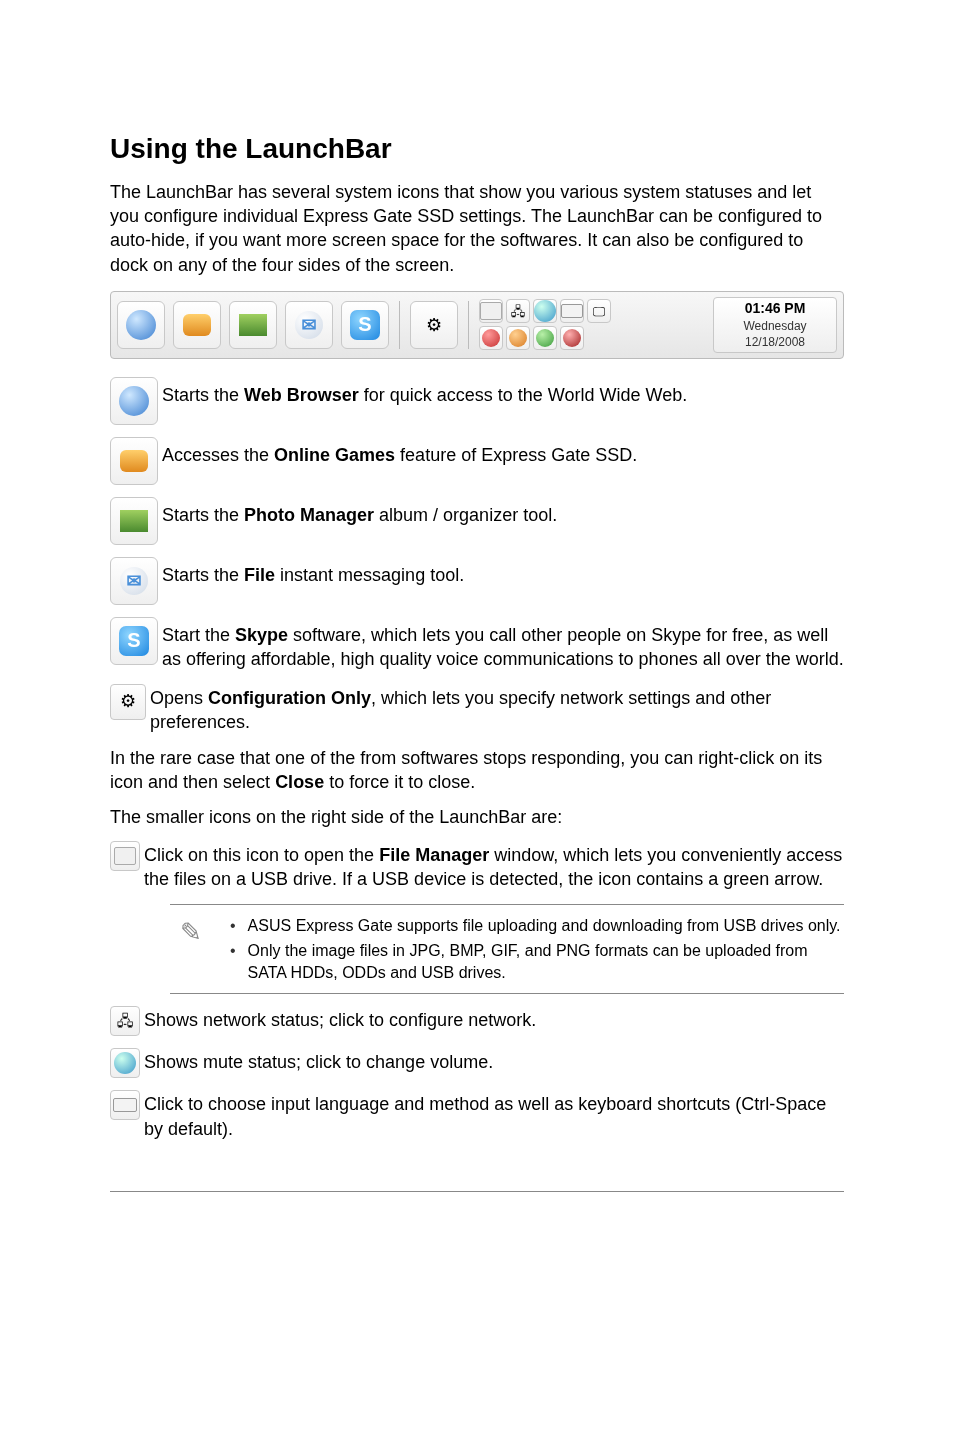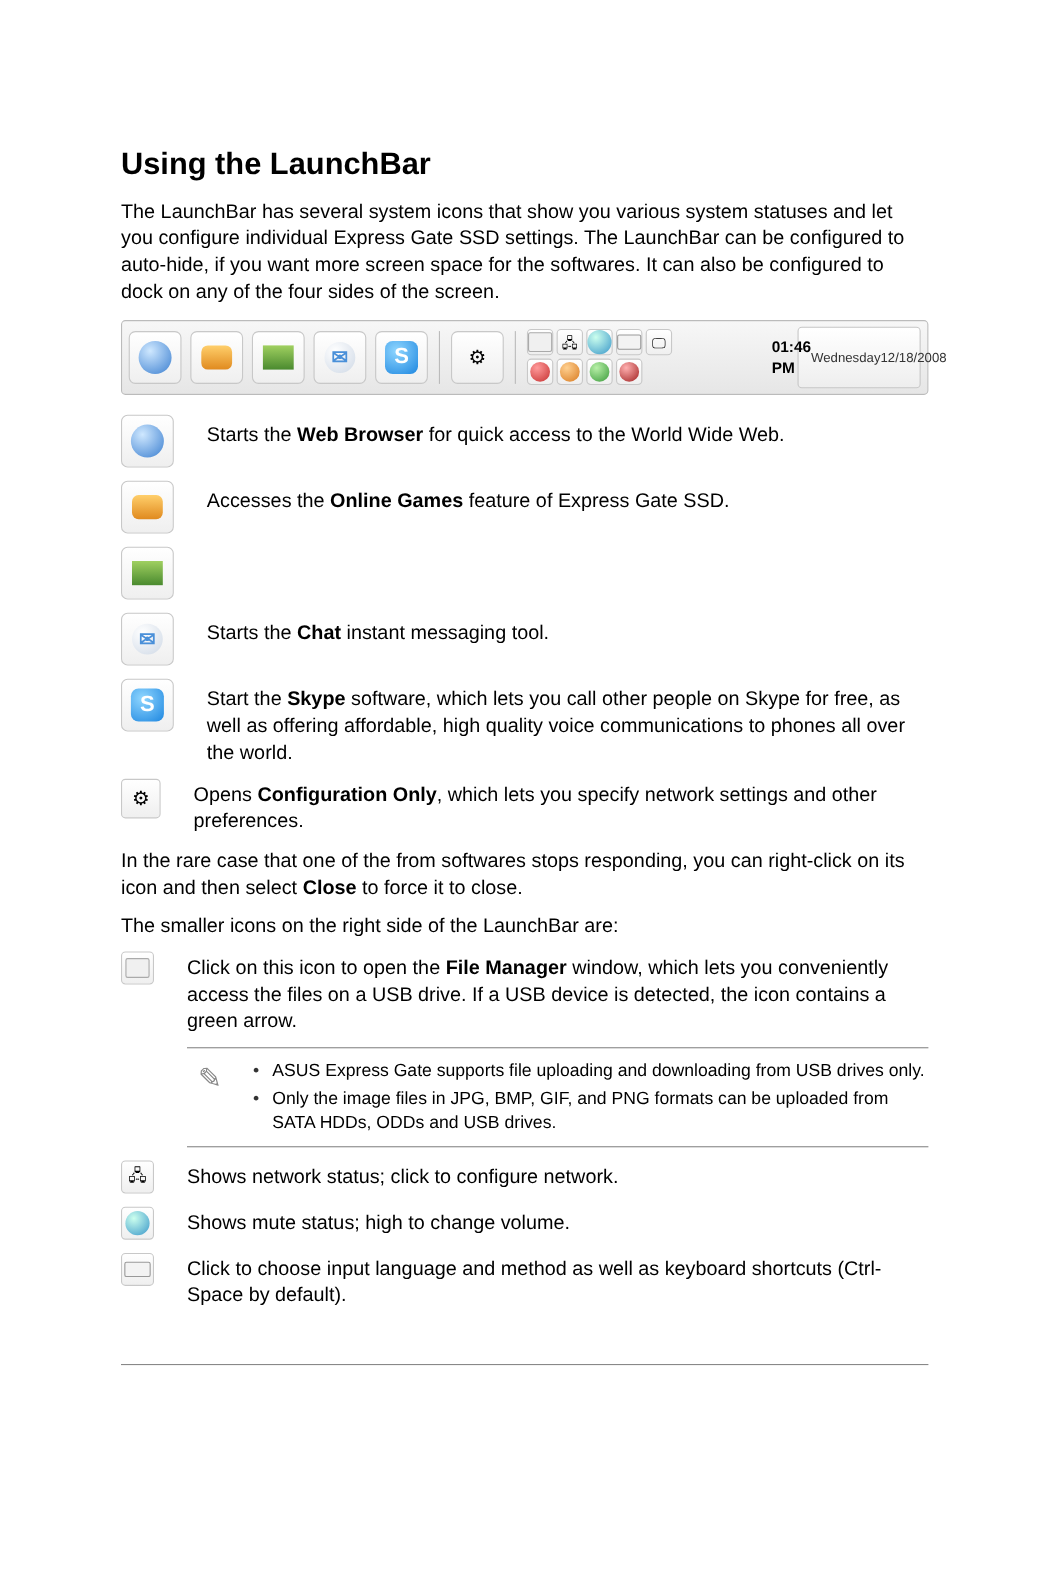--- a/index.html
+++ b/index.html
@@ -50,29 +50,29 @@
   .lb-small {
     width:24px;height:24px;border:1px solid #c8c8c8;border-radius:4px;
     background:linear-gradient(#fff,#efefef);
     display:flex;align-items:center;justify-content:center;font-size:13px;
   }
   .lb-clock {
     margin-left:auto;
     background:linear-gradient(#fff,#eee);
     border:1px solid #c8c8c8;
     border-radius:4px;
-    width:112px;height:56px;
-    display:flex;flex-direction:row;align-items:center;justify-content:center;
+    width:124px;height:56px;
+    display:flex;flex-direction:column;align-items:center;justify-content:center;
     font-size:12px;color:#333;
   }
   .lb-clock .time{font-weight:bold;font-size:14px;color:#000;}
   .row {
     display:flex;
     align-items:flex-start;
-    gap:30px;
+    gap:4px;
     margin: 12px 0;
   }
   .row .icon-big {
     width:48px;height:48px;flex-shrink:0;
     border:1px solid #c8c8c8;border-radius:6px;
     background:linear-gradient(#fff,#efefef);
     display:flex;align-items:center;justify-content:center;
   }
   .row .icon-med {
     width:36px;height:36px;flex-shrink:0;
@@ -195,27 +195,28 @@
   <div class="icon-big">
       <div class="ico-games"></div>
     </div>
   <div class="txt"><span>Accesses the </span><b>Online Games</b><span> feature of Express Gate SSD.</span></div>
 </div>
 
 <div class="row">
   <div class="icon-big">
       <div class="ico-photo"></div>
     </div>
+  <div class="txt"><span>Starts the </span><b>Photo Manager</b><span> album / organizer tool.</span></div>
 </div>
 
 <div class="row">
   <div class="icon-big">
       <div class="ico-chat">✉</div>
     </div>
-  <div class="txt"><span>Starts the </span><b>Chat</b><span> instant messaging tool.</span></div>
+  <div class="txt"><span>Starts the </span><b>File</b><span> instant messaging tool.</span></div>
 </div>
 
 <div class="row">
   <div class="icon-big">
       <div class="ico-skype">S</div>
     </div>
   <div class="txt"><span>Start the </span><b>Skype</b><span> software, which lets you call other people on Skype for free, as well as offering affordable, high quality voice communications to phones all over the world.</span></div>
 </div>
 
 <div class="row compact">
@@ -258,21 +259,21 @@
   <div class="icon-sml">
       <div class="ico-net">🖧</div>
     </div>
   <div class="txt">Shows network status; click to configure network.</div>
 </div>
 
 <div class="row compact">
   <div class="icon-sml">
       <div class="ico-vol"></div>
     </div>
-  <div class="txt">Shows mute status; high to change volume.</div>
+  <div class="txt">Shows mute status; click to change volume.</div>
 </div>
 
 <div class="row compact">
   <div class="icon-sml">
       <div class="ico-kbd"></div>
     </div>
   <div class="txt">Click to choose input language and method as well as keyboard shortcuts (Ctrl-Space by default).</div>
 </div>
 
 <hr class="footerline">

